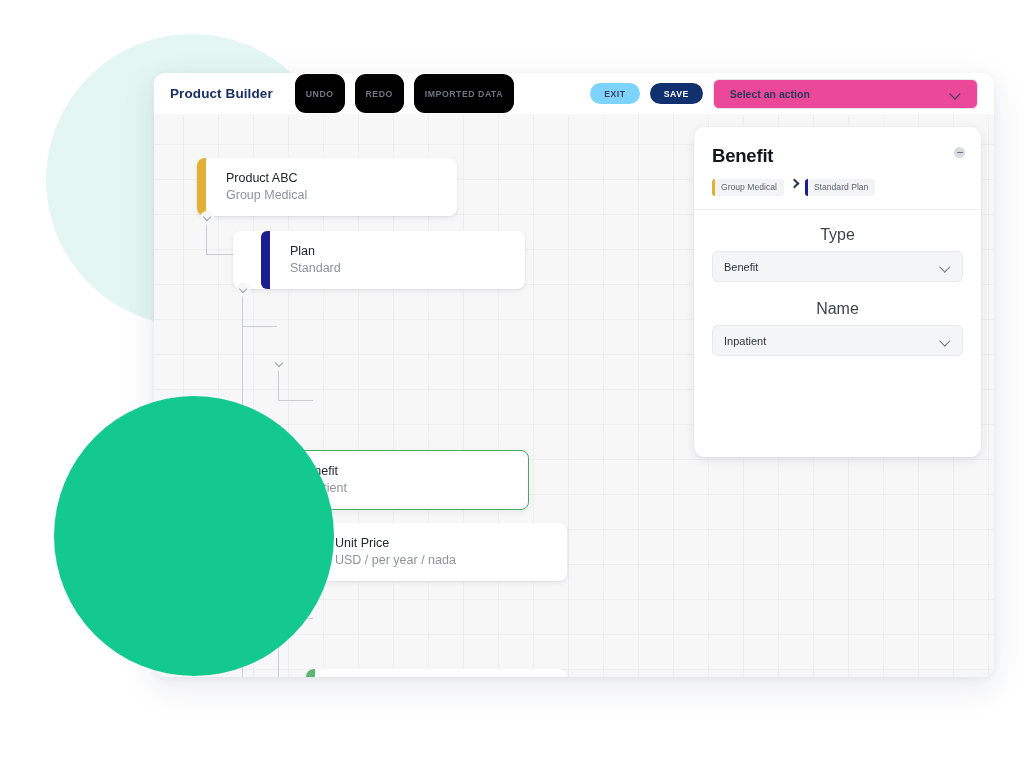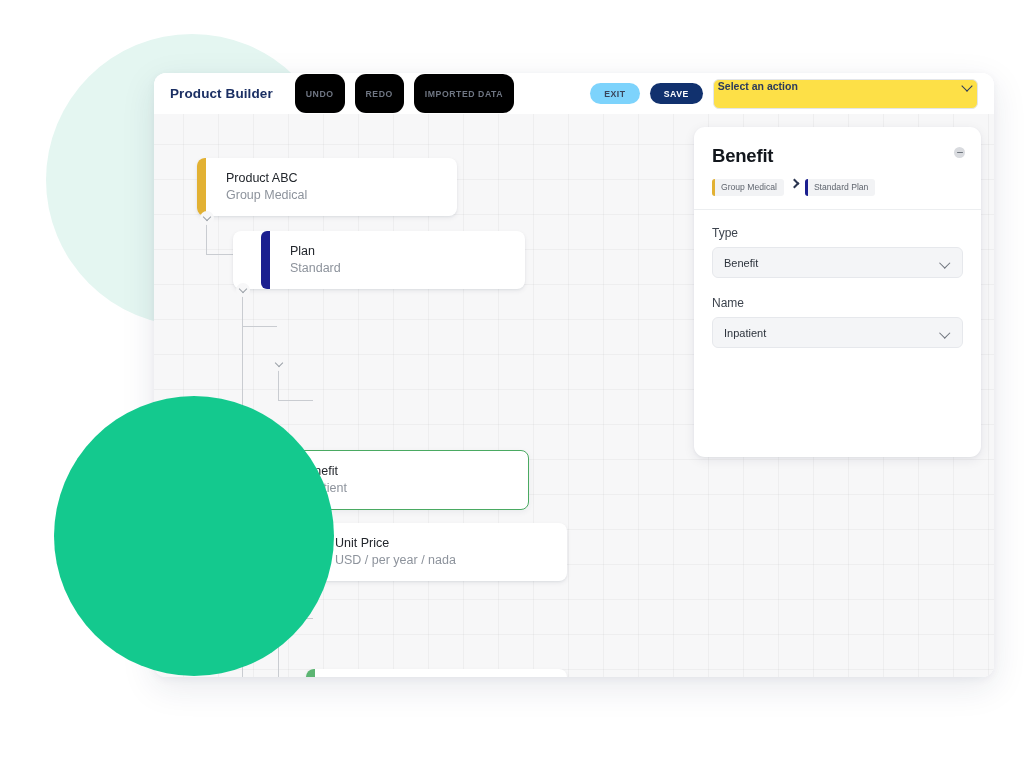--- a/index.html
+++ b/index.html
@@ -40,22 +40,22 @@
   .pill{
     height:21px;display:flex;align-items:center;padding:9px 11px;
     border-radius:11px;background:#000000;color:#6f7683;
     font-size:8.7px;font-weight:bold;letter-spacing:.55px;white-space:nowrap;
   }
   .pill.exit{background:#7dd3fc;color:#39445a;padding:0 14px;}
   .pill.save{background:#11316e;color:#ffffff;padding:0 14px;}
   .spacer{flex:0 0 56px;}
   .action-select{
     flex:1;max-width:279px;height:28px;margin-left:auto;
-    border:1px solid #e3e6ea;border-radius:6px;background:#fde047;
-    display:flex;padding:0 4px;
+    border:1px solid #e3e6ea;border-radius:6px;background:#ec4899;
+    display:flex;align-items:center;padding:0 16px;
   }
   .action-select .txt{font-size:10.5px;font-weight:bold;color:#2b3a5c;}
   .chev{margin-left:auto;width:11px;height:11px;position:relative;}
   .chev::before{
     content:"";position:absolute;left:1px;top:2px;width:7px;height:7px;
     border-right:1.6px solid #2b3a5c;border-bottom:1.6px solid #2b3a5c;
     transform:rotate(45deg);
   }
 
   
@@ -133,21 +133,21 @@
     position:relative;width:9px;height:12px;flex:0 0 9px;
     margin:0 1px 6px 1px;
   }
   .crumb-sep::before{
     content:"";position:absolute;left:1px;top:2px;width:5px;height:5px;
     border-right:2.2px solid #2b3550;border-top:2.2px solid #2b3550;
     transform:rotate(45deg);
   }
   .panel-divider{height:1px;background:#eceef0;}
   .panel-body{padding:16px 18px 0 18px;}
-  .field-label{font-size:12px;color:#3d444e;margin-bottom:7px;}
+  .field-label{font-size:16px;color:#3d444e;margin-bottom:7px;text-align:center;}
   .field{
     height:29px;background:#f4f5f7;border:1px solid #e6e8ec;border-radius:6px;
     display:flex;align-items:center;padding:0 11px;margin-bottom:18px;
   }
   .field .val{font-size:11px;color:#2d333c;}
   .field .chev2{margin-left:auto;width:11px;height:11px;position:relative;}
   .field .chev2::before{
     content:"";position:absolute;left:1px;top:2px;width:6.5px;height:6.5px;
     border-right:1.4px solid #6c727b;border-bottom:1.4px solid #6c727b;
     transform:rotate(45deg);

